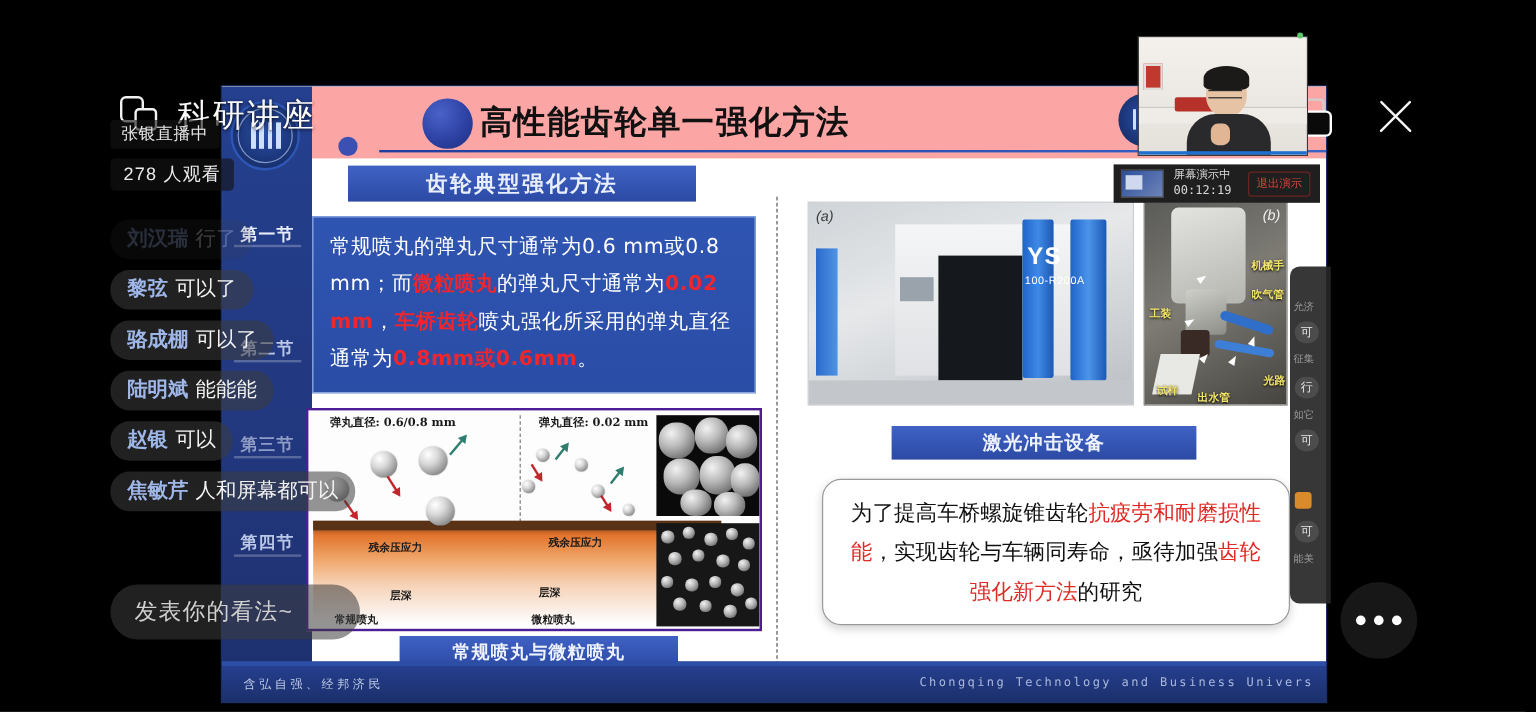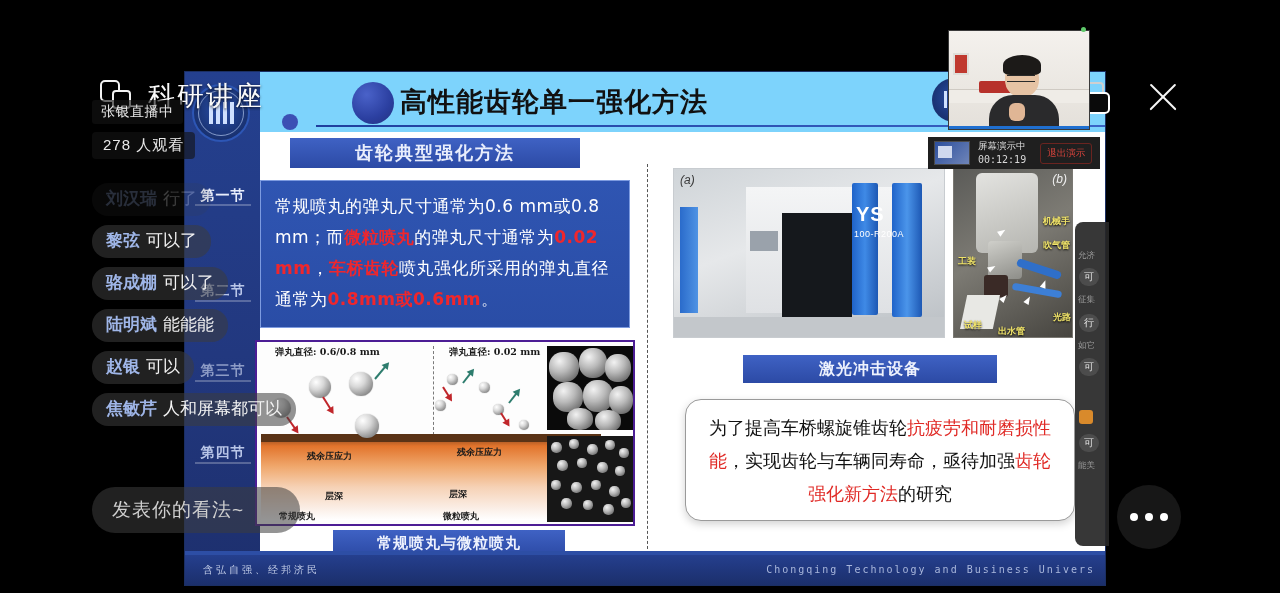--- a/index.html
+++ b/index.html
@@ -63,21 +63,21 @@
     color: #b9c6e8; font-size: 14px; font-weight: 700; letter-spacing: 1px;
   }
   .slide-leftstrip .sec.s1 { top: 115px; color:#e8edfb; }
   .slide-leftstrip .sec.s2 { top: 210px; }
   .slide-leftstrip .sec.s3 { top: 290px; color:#8e9cc6; }
   .slide-leftstrip .sec.s4 { top: 372px; }
   .slide-leftstrip .sec-bar {
     position: absolute; left: 10px; width: 56px; height: 2px; background: rgba(255,255,255,.25);
   }
 
-  .slide-header { position: absolute; left: 75px; top: 0; width: 845px; height: 60px; background: #7dd3fc; }
+  .slide-header { position: absolute; left: 75px; top: 0; width: 845px; height: 60px; background: #fca5a5; }
   .univ-logo {
     position: absolute; left: -68px; top: 12px; width: 58px; height: 58px; border-radius: 50%;
     background: radial-gradient(circle at 50% 45%, #2a4fa8 0%, #1b3578 60%, #16295c 100%);
     border: 2px solid #2d56b5;
   }
   .univ-logo:after {
     content: ""; position: absolute; left: 13px; top: 16px; width: 30px; height: 22px;
     background:
       linear-gradient(90deg, transparent 0 2px, #cfe0ff 2px 6px, transparent 6px 9px,
        #cfe0ff 9px 13px, transparent 13px 16px, #cfe0ff 16px 20px, transparent 20px 23px,
@@ -315,21 +315,21 @@
   .present-bar .t1 { color:#dedede; font-size:9.5px; }
   .present-bar .t2 { color:#d8d8d8; font-size:10px; font-family:"DejaVu Sans Mono", monospace; margin-top:2px;}
   .present-bar .stopbtn {
     margin-left: 14px; color:#d9443c; font-size:9.5px; border:1px solid #6a2420;
     border-radius:3px; padding:3px 6px; cursor:pointer; white-space:nowrap;
   }
   .green-dot { position:absolute; left:1081px; top:27px; width:5px; height:5px; border-radius:50%; background:#5ec96a; z-index:51; }
 
   
   .right-panel {
-    position: absolute; left: 1075px; top: 222px; width: 34px; height: 324px; z-index: 45;
+    position: absolute; left: 1075px; top: 222px; width: 34px; height: 281px; z-index: 45;
     background: rgba(38,38,38,.92); border-radius: 8px 0 0 8px; overflow: hidden;
   }
   .right-panel .rp-line { position:absolute; left:3px; color:#9b9b9b; font-size:8.5px; white-space:nowrap; }
   .right-panel .rp-chip {
     position:absolute; left:4px; background:rgba(90,90,90,.6); border-radius:9px;
     color:#e6e6e6; font-size:10px; padding:2px 5px; white-space:nowrap;
   }
   .right-panel .rp-avatar {
     position:absolute; left:4px; top:188px; width:14px; height:14px; border-radius:3px;
     background:#d98a2b;

